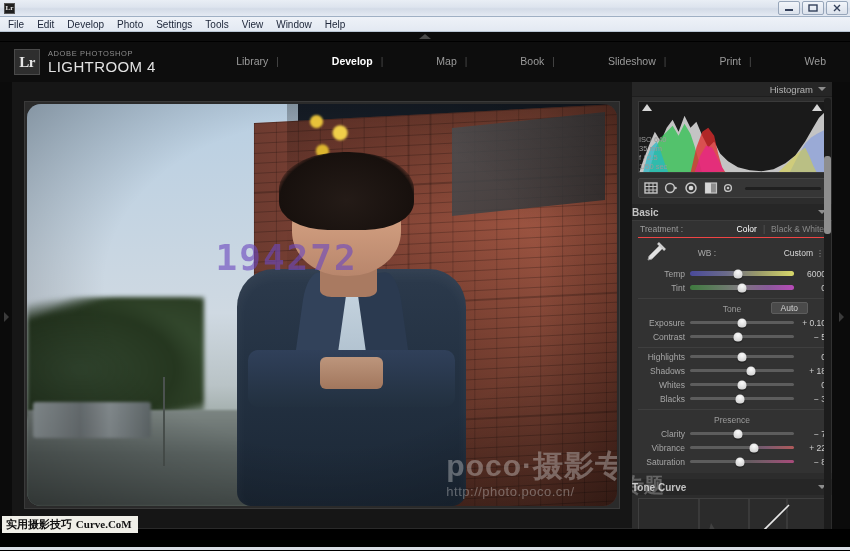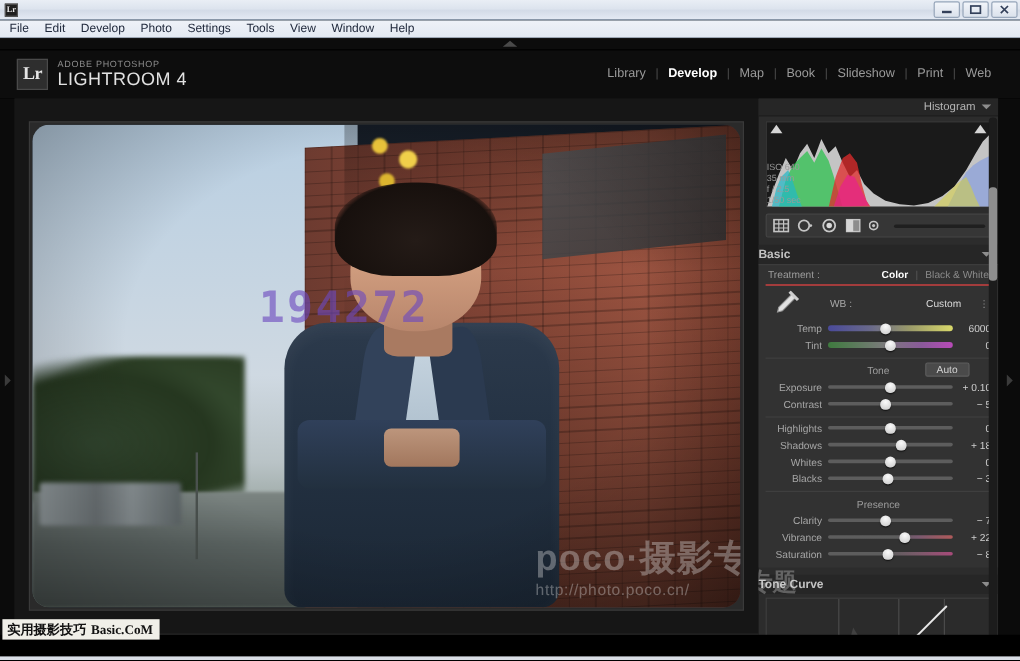--- a/index.html
+++ b/index.html
@@ -75,21 +75,21 @@
   }
   .logo-main {
     font-size: 15px; color: #e2e2e2; letter-spacing: .4px;
     display: block; margin-top: 1px; font-weight: 300;
   }
   .modules {
     position: absolute; right: 16px; top: 13px;
     display: flex; align-items: center; gap: 0px;
   }
   .module {
-    font-size: 10.5px; color: #9a9a9a; padding: 0 8px; cursor: default;
+    font-size: 10.5px; color: #9a9a9a; padding: 0 8px; cursor: default; margin-left: 45px;
   }
   .module.active { color: #fff; font-weight: bold; }
   .msep { color: #4d4d4d; font-size: 10px; }
 
   
   .work { position: relative; height: 469px; background: #000; }
 
   .leftedge {
     position: absolute; left: 0; top: 0; width: 12px; height: 469px;
     background: #0b0b0b; display: flex; align-items: center; justify-content: center;
@@ -310,30 +310,30 @@
     justify-content: space-between; padding-right: 6px; gap: 5px;
   }
   .sec-title { font-size: 10px; color: #c2c2c2; font-weight: bold; }
   .sec-body { background: #323232; padding: 4px 6px 5px 6px; border-top: 1px solid #3c3c3c; }
 
   .row { display: flex; align-items: center; height: 13px; font-size: 8.5px; color: #a8a8a8; }
   .treat-row { justify-content: space-between; padding: 1px 2px 3px 2px; border-bottom: 1px solid #ef4444; align-items: flex-end; }
   .treat-label { color: #9c9c9c; }
   .treat-opts { display: flex; align-items: center; gap: 6px; }
   .treat-opt { color: #8a8a8a; }
-  .treat-opt.on { color: #fff; font-weight: bold; }
+  .treat-opt.on { color: #fff; font-weight: normal; }
   .treat-sep { color: #5a5a5a; }
 
   .wb-row {
     display: flex; align-items: center; justify-content: space-between;
     padding: 4px 2px 2px 2px;
   }
   .eyedrop { width: 26px; height: 22px; }
   .wb-label { font-size: 8.5px; color: #a8a8a8; }
-  .wb-val { font-size: 8.5px; color: #d8d8d8; display: flex; align-items: center; gap: 15px; margin-left: 36px; }
+  .wb-val { font-size: 8.5px; color: #d8d8d8; display: flex; align-items: center; gap: 3px; margin-left: 36px; }
   .stepper { color: #9a9a9a; font-size: 8px; }
 
   .slider { display: flex; align-items: center; height: 13px; margin-top: 1px; }
   .s-label { width: 52px; text-align: right; font-size: 8.5px; color: #a6a6a6; padding-right: 5px; }
   .s-track {
     flex: 1; position: relative; height: 5px; border-radius: 3px;
     background: linear-gradient(to right,#5a5a5a,#6e6e6e);
   }
   .s-track.plain { background: #5d5d5d; height: 3px; }
   .s-track.temp { background: linear-gradient(to right,#4a4a9a,#6a6a8a 35%,#9a9a6a 65%,#d8d86a); height: 5px;}
@@ -736,19 +736,19 @@
       </div>
 
       <div class="rightedge">
         <div class="arrow-r"></div>
       </div>
     </div>
 
     <div class="filmstrip">
       <div class="fs-watermark">
         <span>实用摄影技巧</span>
-        <span class="lat">Basic.CoM</span>
+        <span class="lat">Curve.CoM</span>
       </div>
       <div class="fs-line"></div>
     </div>
 
   </div>
 </div>
 
 </body></html>

